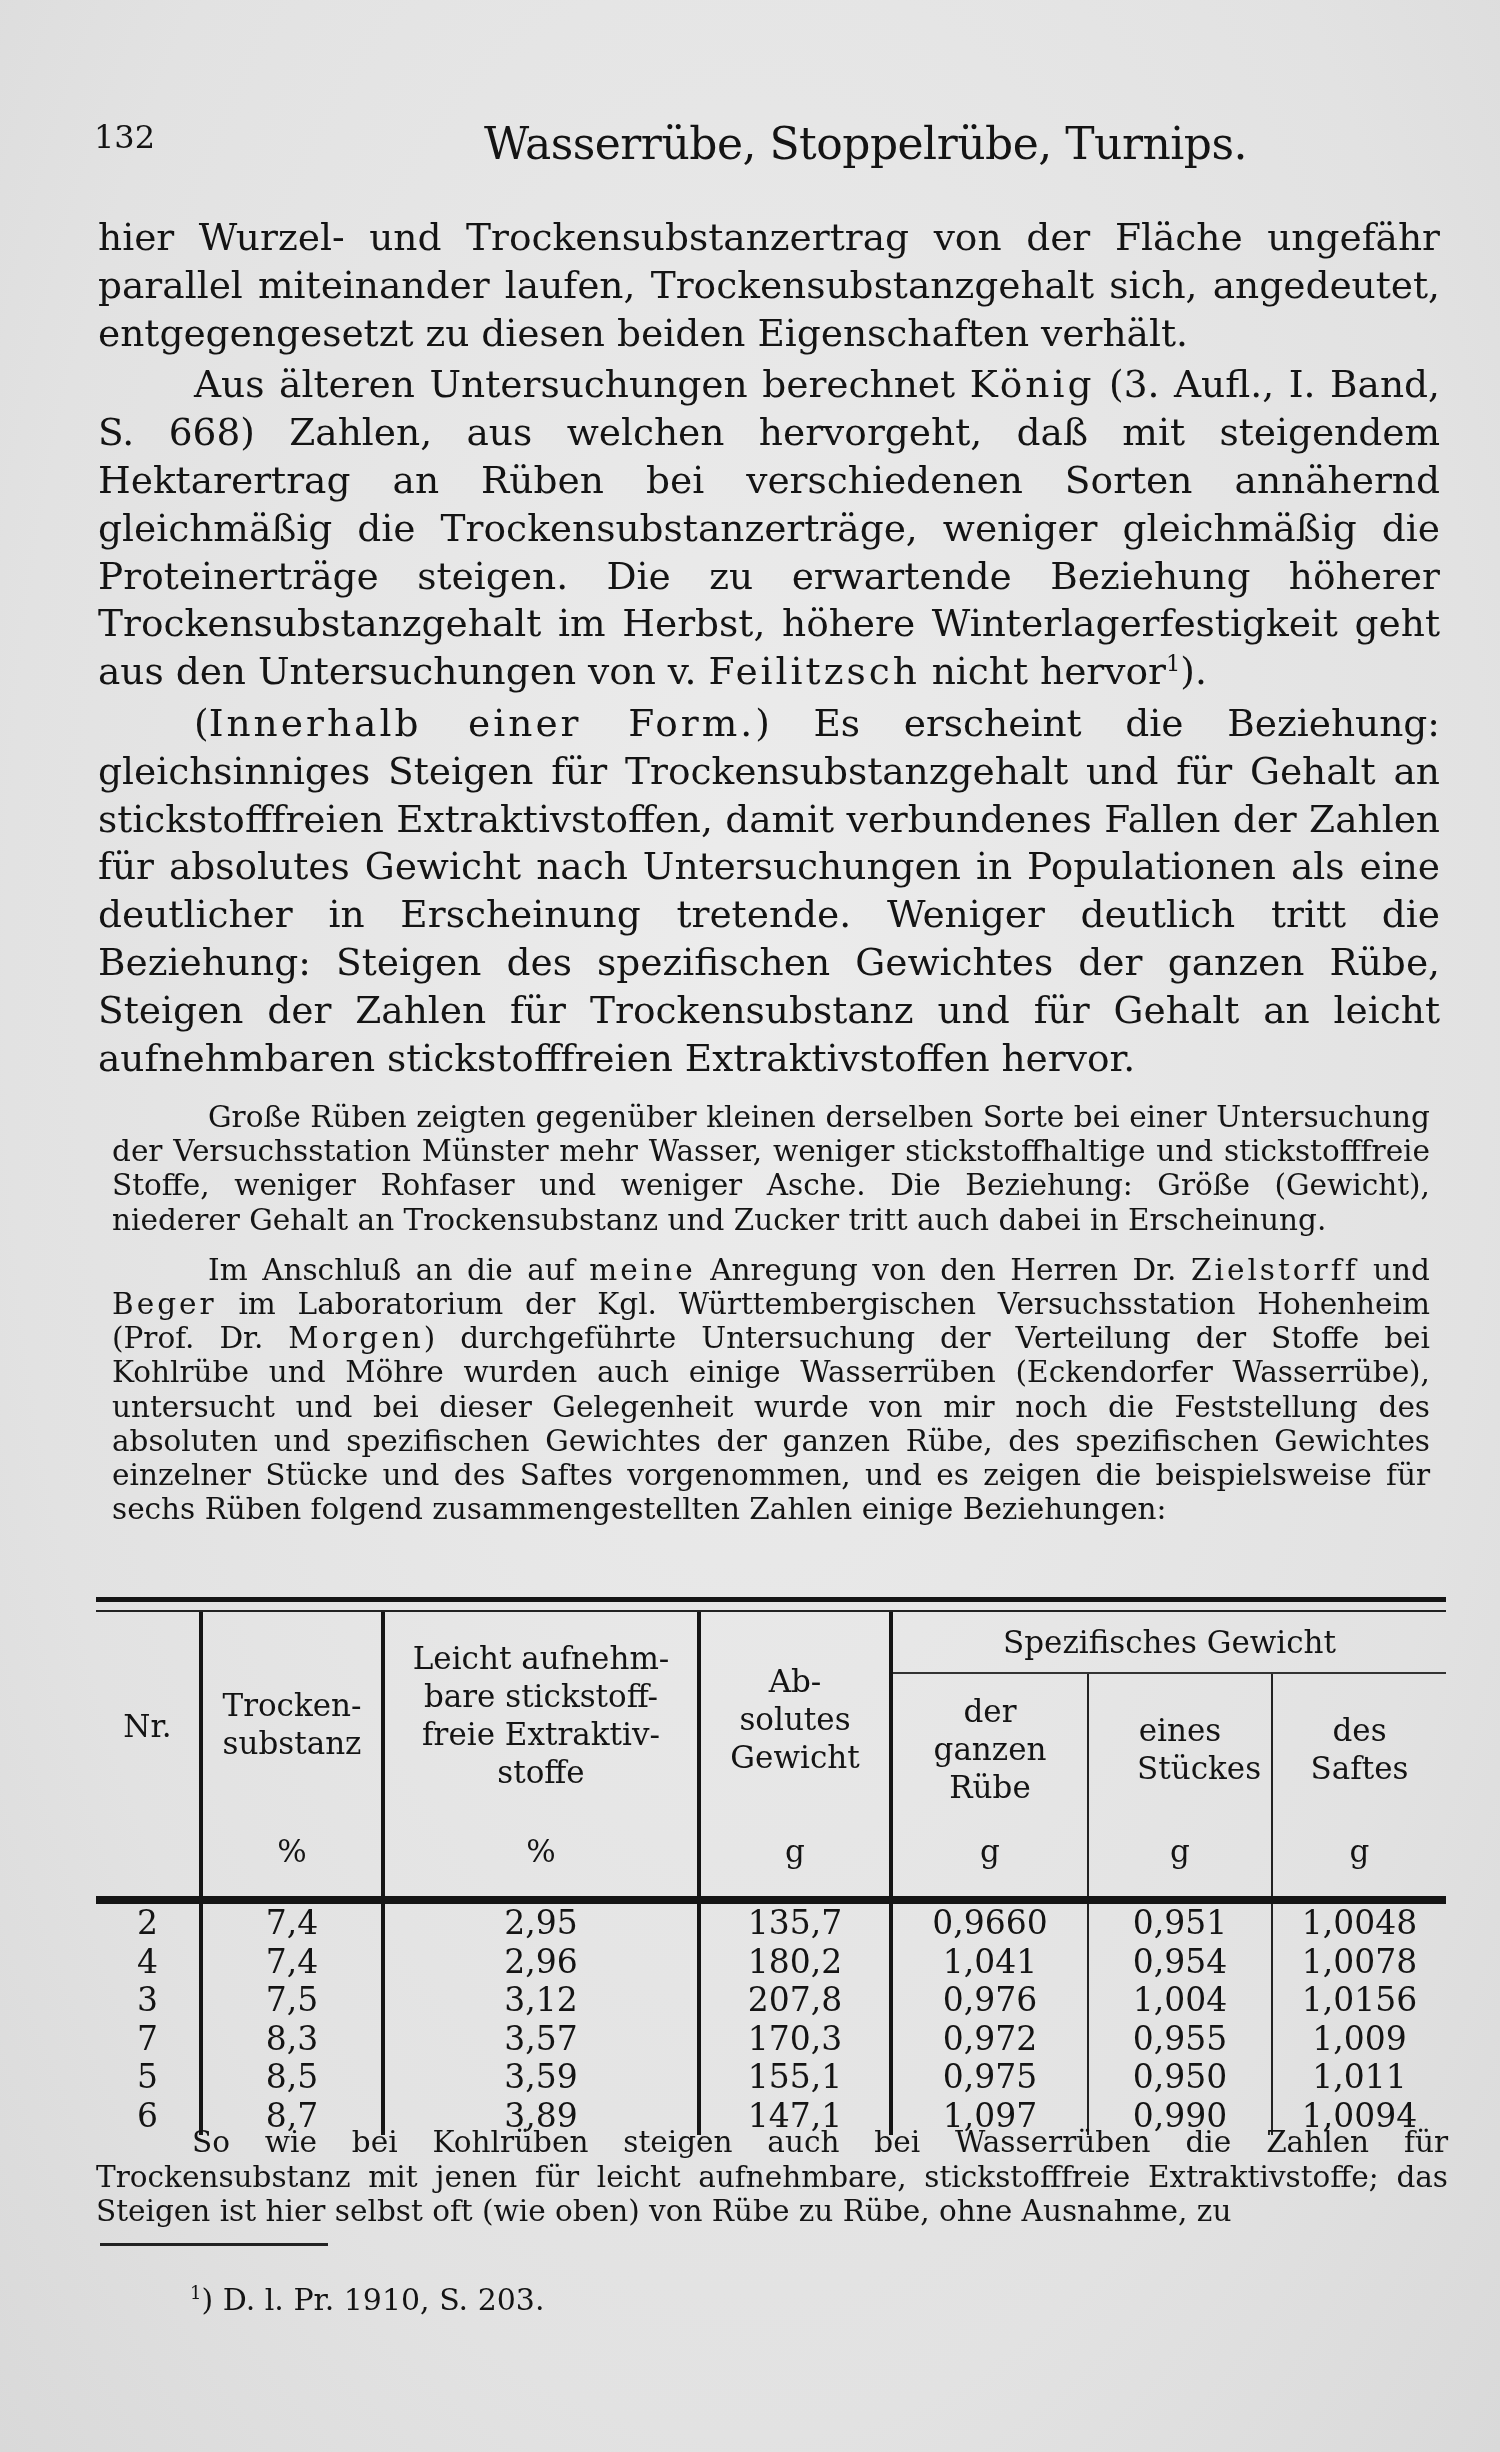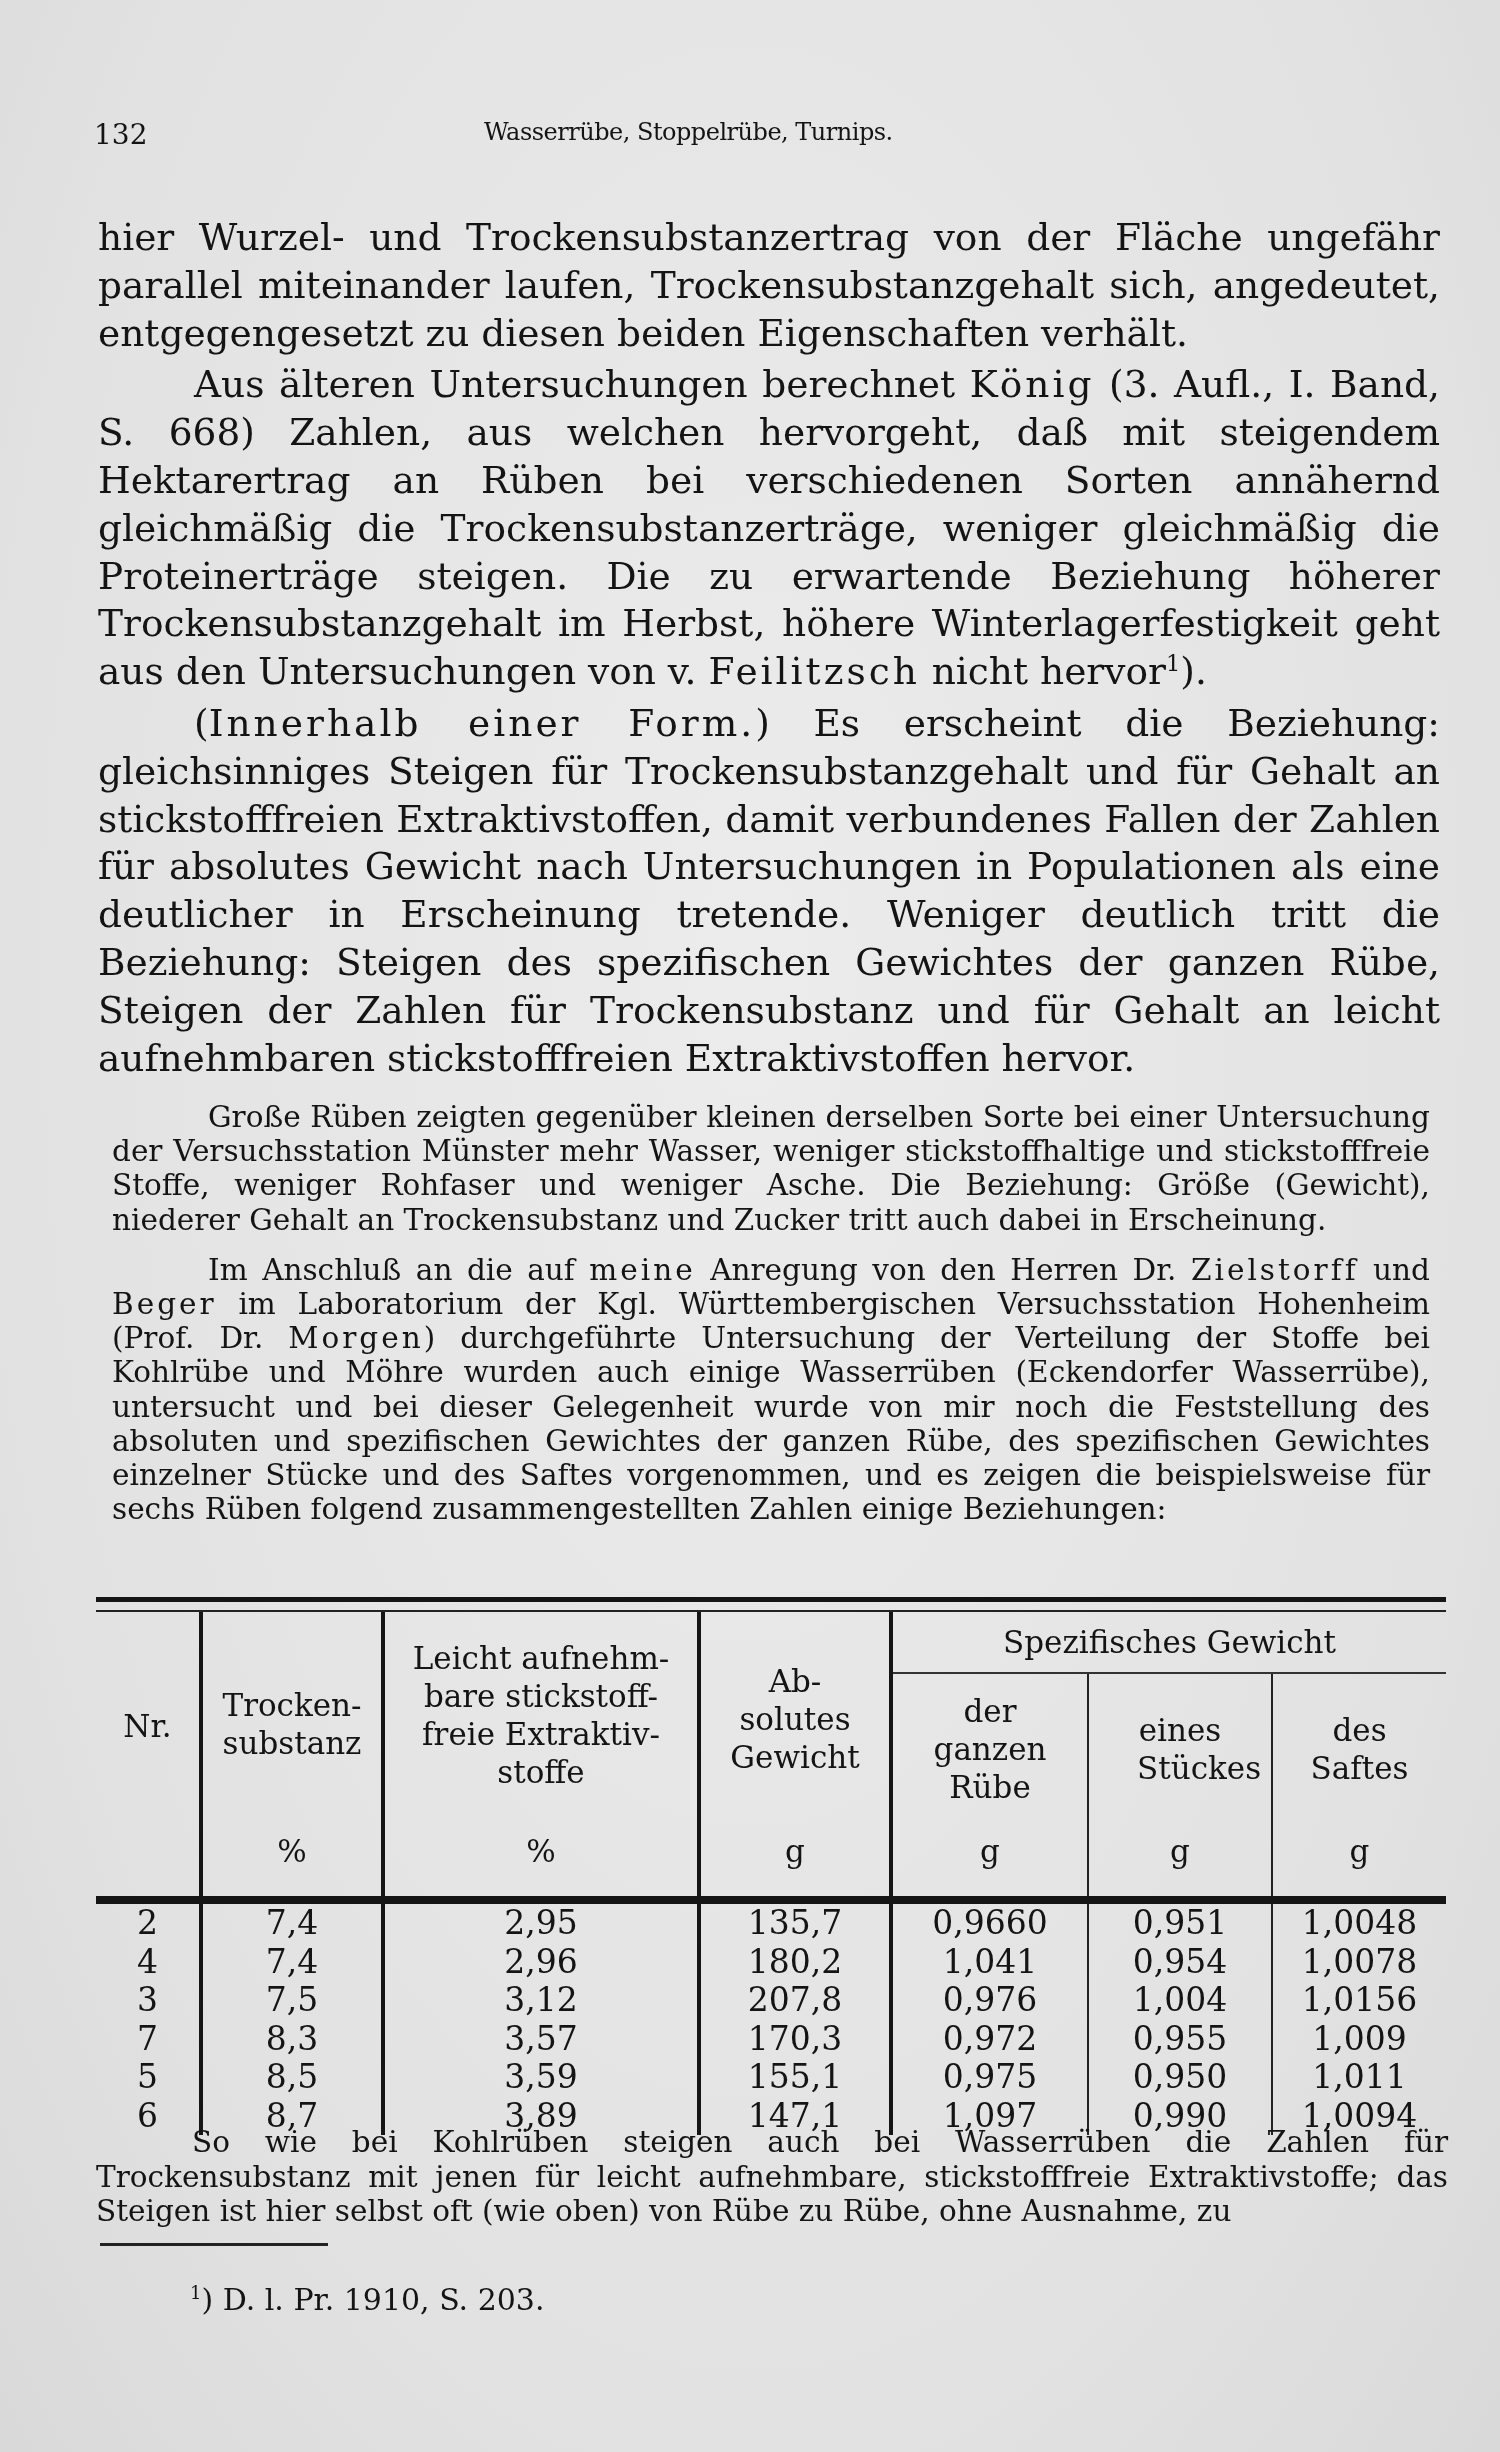--- a/index.html
+++ b/index.html
@@ -13,22 +13,22 @@
   }
   .page {
     position: absolute; left: 0; top: 0; width: 1500px; height: 2452px;
     background:
       radial-gradient(ellipse at 50% 40%, #ececec 0%, #e2e2e2 70%, #d9d9d9 100%);
   }
   .header {
     position: absolute; top: 118px; left: 94px; width: 1350px; height: 40px;
     font-size: 30px;
   }
-  .page-number { position: absolute; left: 0; top: 0; font-size: 28px; }
-  .running-title { position: absolute; left: 390px; top: 0; font-size: 24px; letter-spacing: -0.5px; }
+  .page-number { position: absolute; left: 0; top: 0; font-size: 32px; }
+  .running-title { position: absolute; left: 390px; top: 0; font-size: 44px; letter-spacing: -0.5px; }
 
   .body-text {
     position: absolute; left: 94px; top: 210px; width: 1350px;
     font-size: 37.5px; line-height: 47.8px;
     text-align: justify;
   }
   .body-text p { margin: 4px; }
   .indent { text-indent: 96px; }
   .spaced { letter-spacing: 3px; }
 

